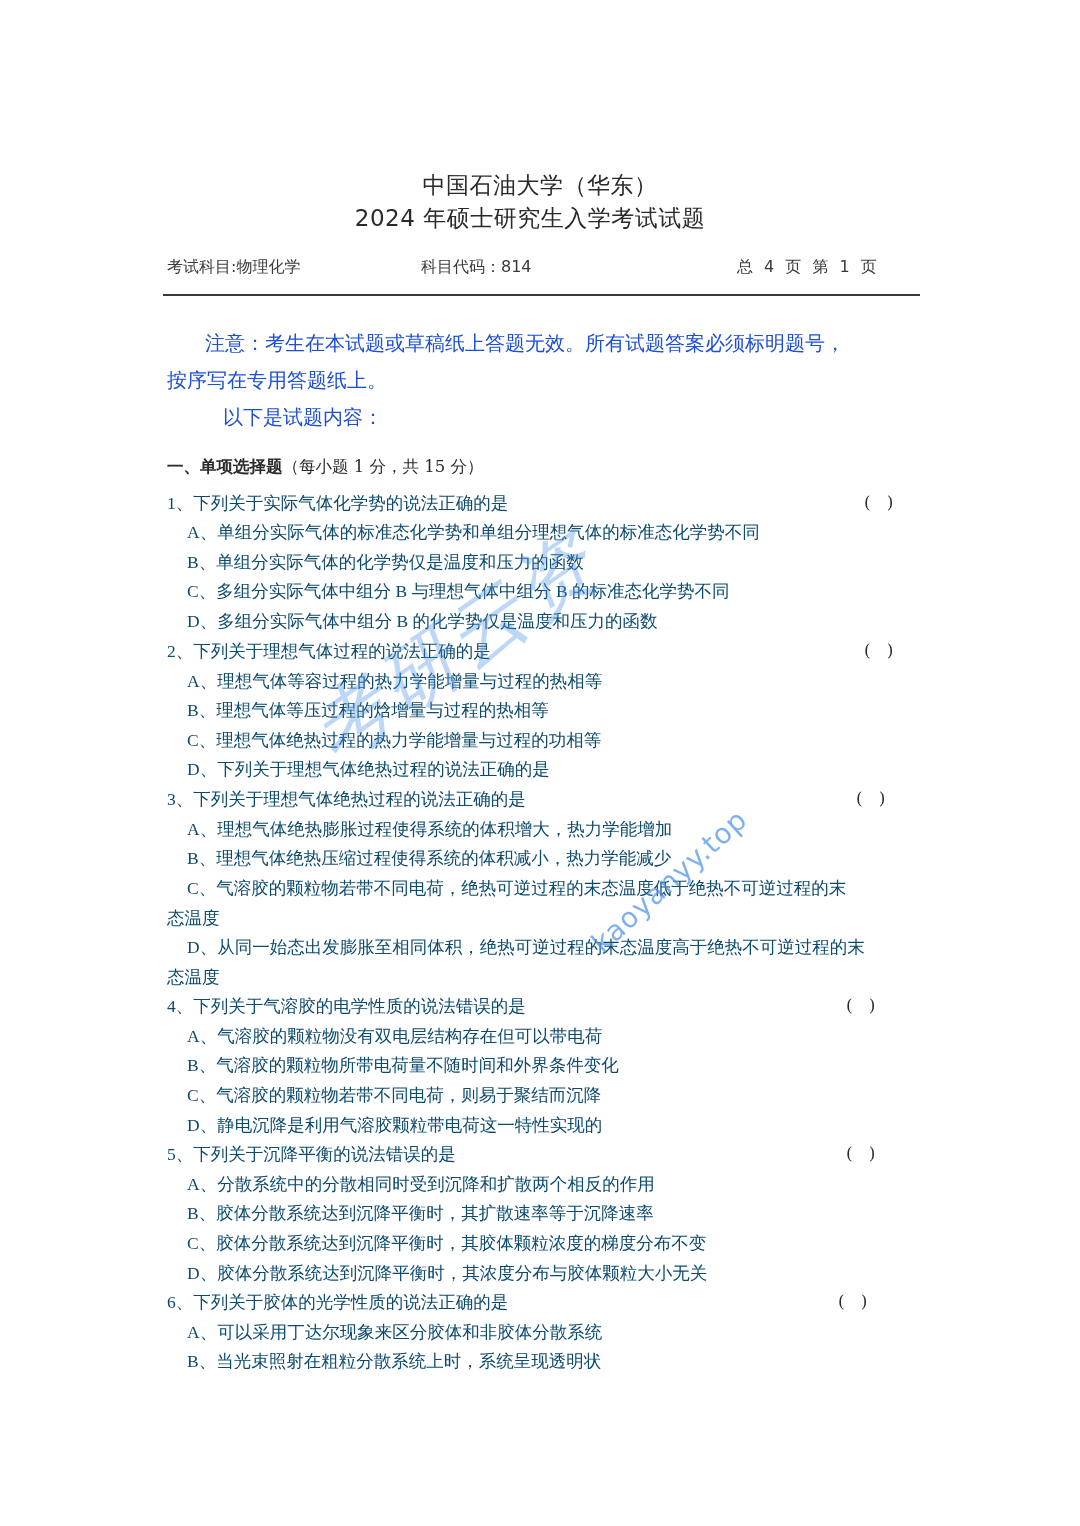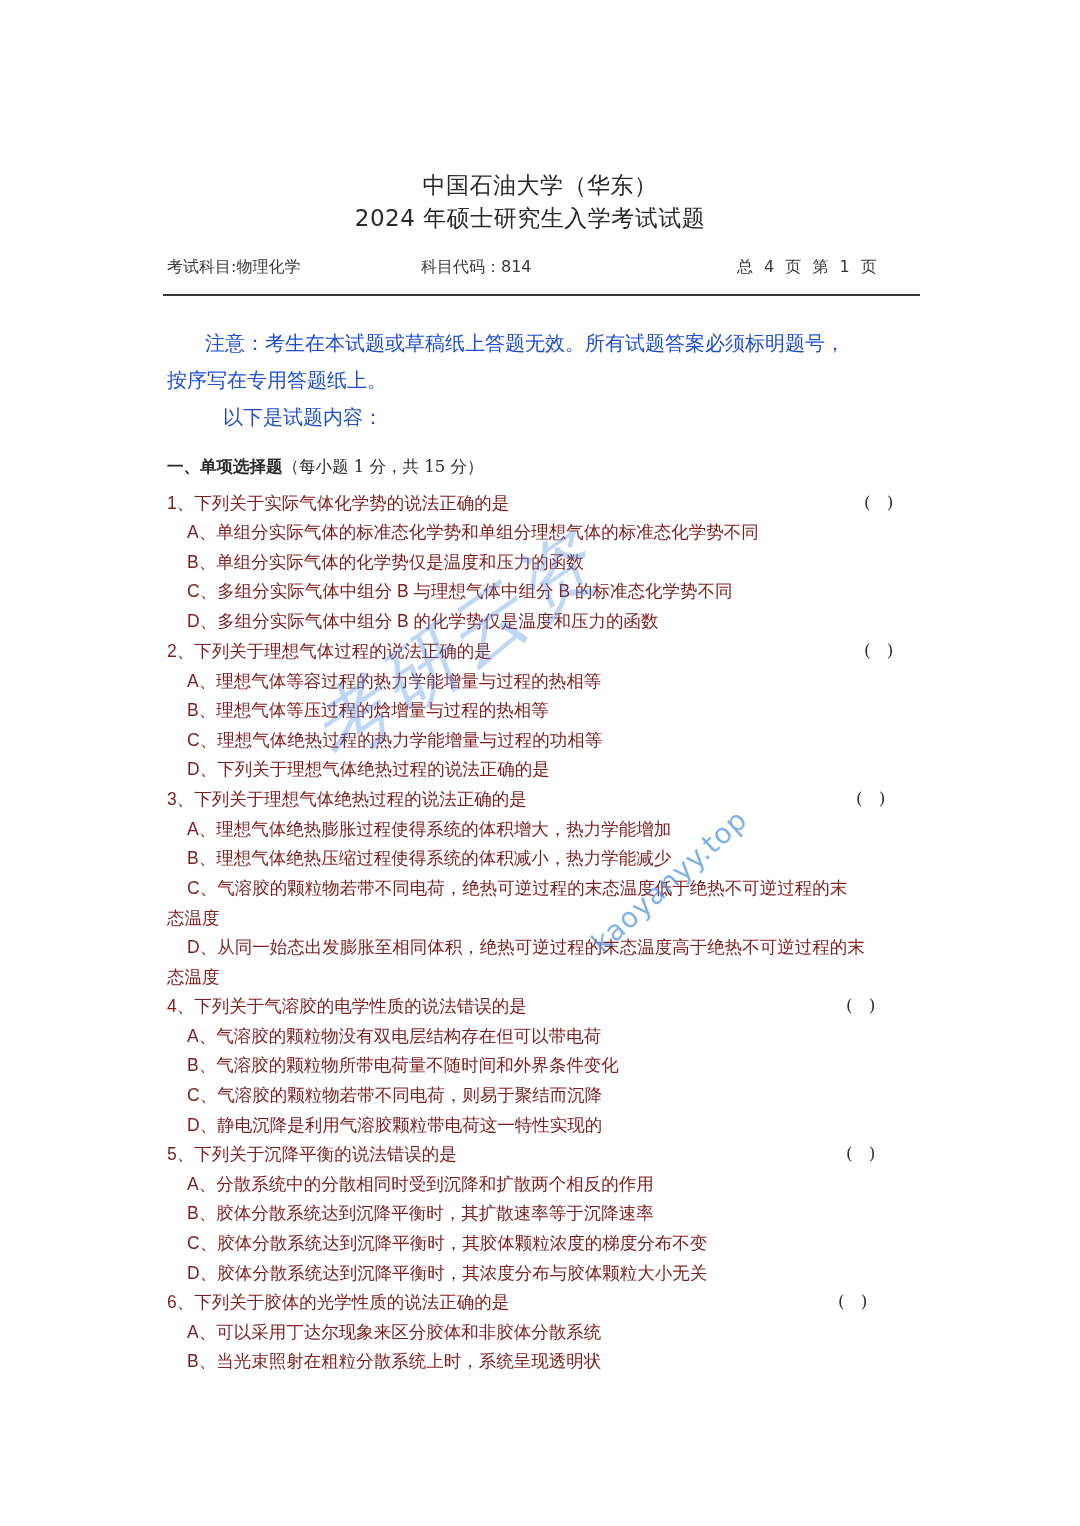--- a/index.html
+++ b/index.html
@@ -39,22 +39,22 @@
   .notice.n1 { left: 205px; top: 330px; }
   .notice.n2 { left: 167px; top: 367px; }
   .notice.n3 { left: 205px; top: 404px; margin-left: 18px; }
   .section {
     position: absolute; left: 167px; top: 456px; font-size: 16.5px; color: #2a2a2a;
     font-family: "DejaVu Serif", "Liberation Serif", serif;
     white-space: nowrap;
   }
   .section b { font-weight: bold; margin-top: 12px; }
   .qline {
-    position: absolute; font-size: 17.5px; color: #7f1d1d;
-    font-family: Liberation Sans, sans-serif;
+    position: absolute; font-size: 17.5px; color: #0c4a6e;
+    font-family: Liberation Serif, serif;
     white-space: nowrap; line-height: 22px;
   }
   .q { left: 167px; }
   .opt { left: 187px; }
   .cont { left: 167px; }
   .paren {
     position: absolute; font-size: 17px; color: #2d2d2d;
     font-family: "DejaVu Serif", "Liberation Serif", serif;
     white-space: pre;
   }

